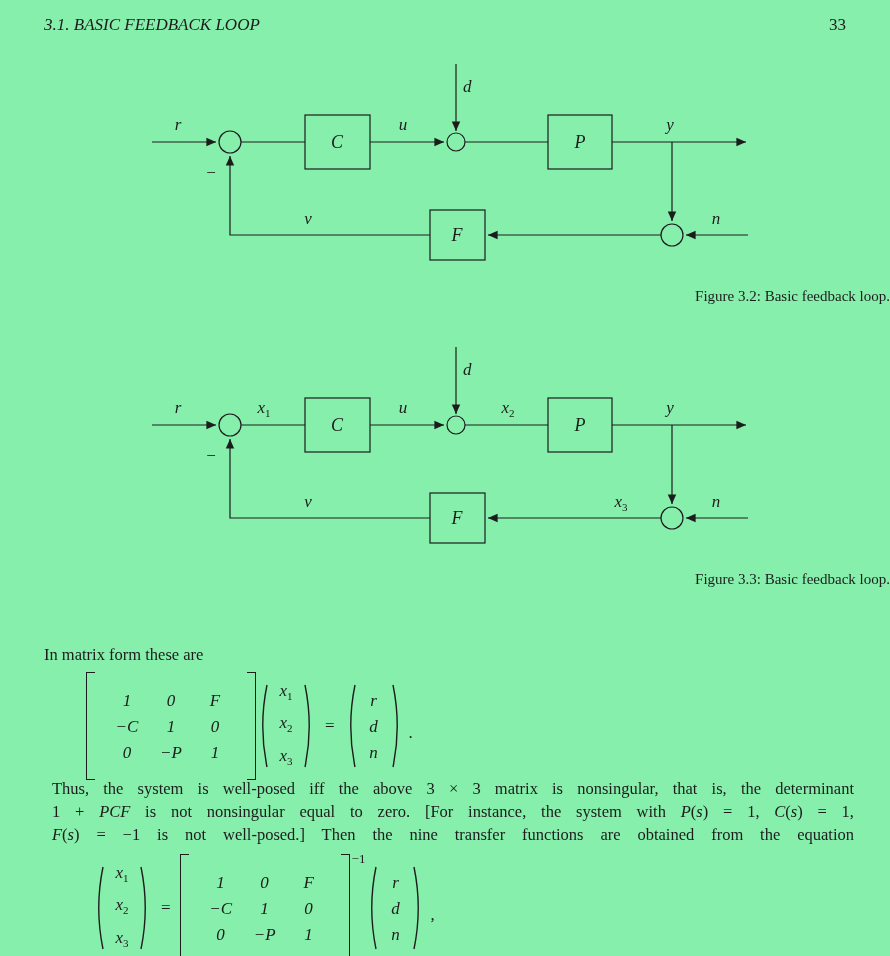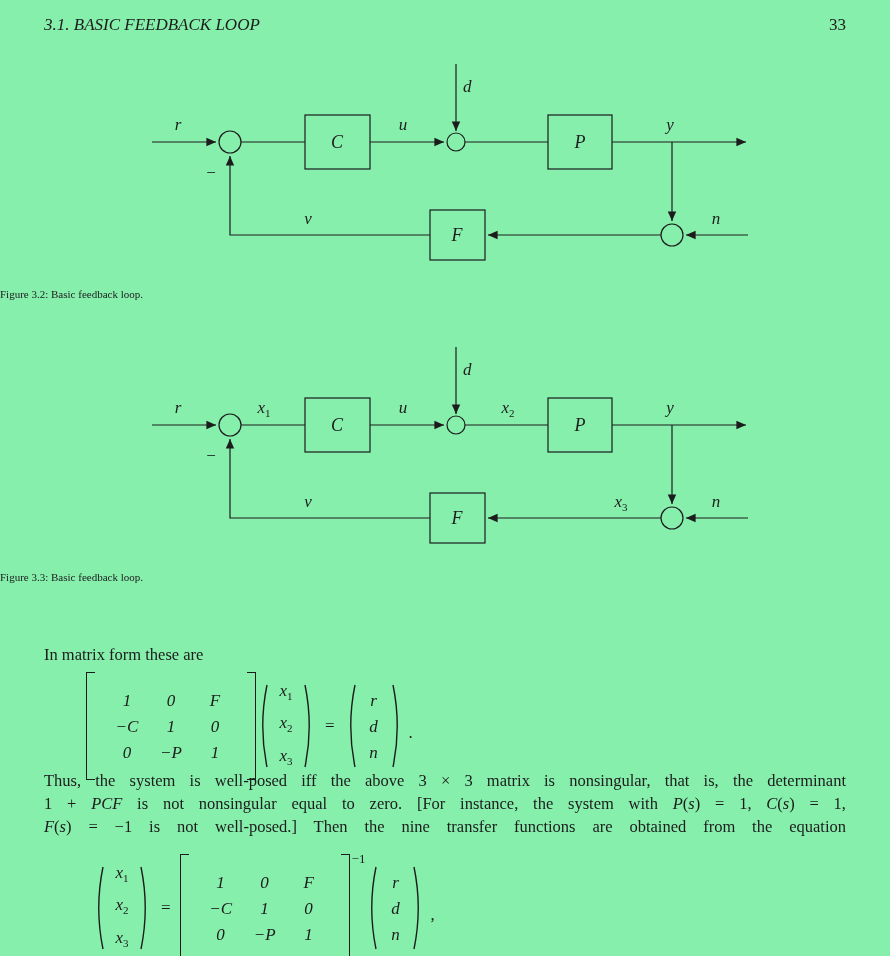--- a/index.html
+++ b/index.html
@@ -7,33 +7,33 @@
     position:relative; width:890px; height:956px; background:#86efac;
     font-family:"Liberation Serif","DejaVu Serif",serif; color:#1c1c1c;
     overflow:hidden;
   }
   .hdr-left { position:absolute; left:44px; top:15px; font-style:italic; font-size:17px; }
   .hdr-right{ position:absolute; right:44px; top:15px; font-size:17px;text-align:right; }
 
   .fig-svg { position:absolute; left:0; width:890px; height:235px; }
   #fig32 { top:52px; }
   #fig33 { top:335px; }
-  .caption { position:absolute; left:0; width:100%; text-align:left; font-size:11px; }
+  .caption { position:absolute; left:0; width:100%; text-align:right; font-size:15px; }
   #cap32 { top:288px; }
   #cap33 { top:571px; }
 
   .slabel { font-size:17px; font-style:italic; }
   .ssub   { font-size:11px; font-style:normal; }
   .msym   { font-size:17px; }
   .blabel { font-size:18px; font-style:italic; }
   svg text { fill:#1c1c1c; }
 
   .intro { position:absolute; left:44px; top:645px; font-size:16.5px; }
 
-  .para-line { position:absolute; left:44px; width:802px; margin:0; font-size:16.5px; line-height:22px; }
+  .para-line { position:absolute; left:44px; width:802px; margin:8px; font-size:16.5px; line-height:22px; }
   .j { text-align:justify; text-align-last:justify; }
   #pl1 { top:770px; } #pl2 { top:793px; } #pl3 { top:816px; }
 
   .eqrow { position:absolute; display:flex; align-items:center; font-size:17px; }
   #eq1 { left:86px; top:672px; }
   #eq2 { left:92px; top:854px; }
 
   .sqb { align-self:stretch; width:8px; }
   .sqb.l { border-left:1.5px solid #1c1c1c; border-top:1.5px solid #1c1c1c; border-bottom:1.5px solid #1c1c1c; margin-right:2px; }
   .sqb.r { border-right:1.5px solid #1c1c1c; border-top:1.5px solid #1c1c1c; border-bottom:1.5px solid #1c1c1c; margin-left:2px; }

